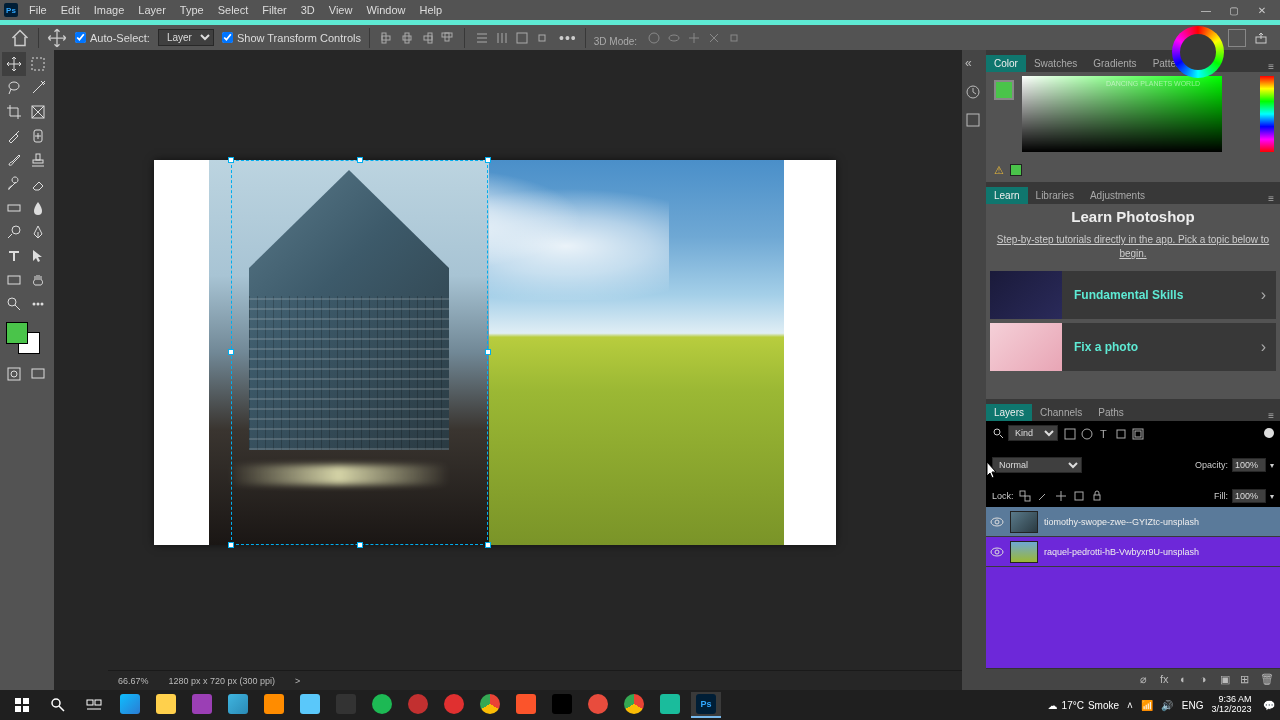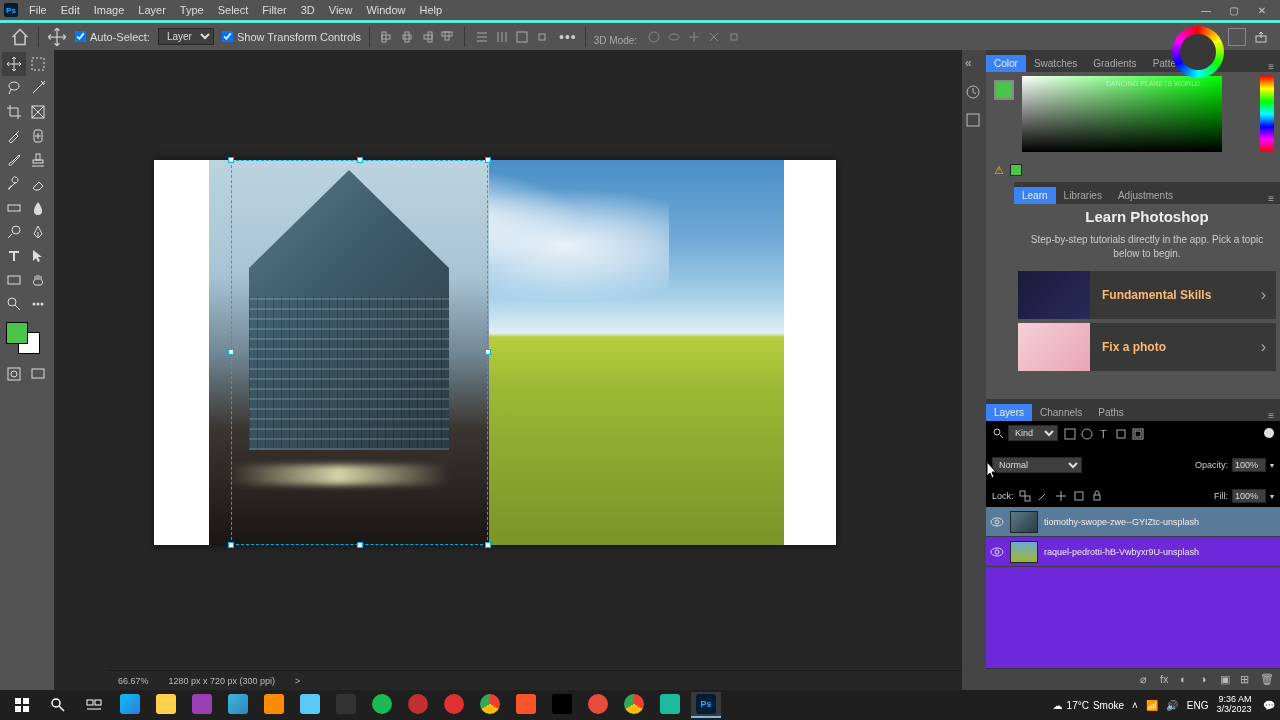--- a/index.html
+++ b/index.html
@@ -9,21 +9,21 @@
 .titlebar { height: 20px; background: #535353; display: flex; align-items: center; padding: 0 4px; }
 .titlebar .logo { width: 14px; height: 14px; background: #001e36; border-radius: 2px; display: flex; align-items: center; justify-content: center; font-size: 8px; color: #31a8ff; font-weight: bold; }
 .titlebar .spacer { flex: 1; }
 .titlebar .win-btn { width: 28px; height: 20px; display: flex; align-items: center; justify-content: center; color: #ccc; font-size: 10px; }
 
 
 .menubar { position: absolute; top: 0; left: 22px; height: 20px; display: flex; align-items: center; }
 .menubar span { padding: 0 7px; color: #ddd; font-size: 11px; }
 
 
-.optionsbar { height: 30px; background: #535353; border-top: 3px solid #5eead4; display: flex; align-items: center; padding: 0 10px; gap: 8px; }
+.optionsbar { height: 30px; background: #535353; border-top: 5px solid #5eead4; display: flex; align-items: center; padding: 0 10px; gap: 8px; }
 .optionsbar .home-icon { width: 20px; height: 20px; display: flex; align-items: center; justify-content: center; color: #ccc; }
 .optionsbar .sep { width: 1px; height: 20px; background: #383838; }
 .optionsbar .move-icon { width: 20px; height: 20px; }
 .optionsbar label { font-size: 11px; color: #ddd; display: flex; align-items: center; gap: 4px; }
 .optionsbar input[type=checkbox] { width: 11px; height: 11px; }
 .optionsbar select { background: #3f3f3f; color: #ddd; border: 1px solid #282828; font-size: 10px; padding: 1px 4px; }
 .optionsbar .align-group { display: flex; gap: 2px; }
 .optionsbar .align-btn { width: 18px; height: 18px; display: flex; align-items: center; justify-content: center; }
 .optionsbar .align-btn svg { width: 14px; height: 14px; }
 .optionsbar .dots { color: #ccc; font-size: 14px; letter-spacing: 1px; }
@@ -65,38 +65,38 @@
 .statusbar { height: 20px; position: absolute; bottom: 0; left: 54px; background: #262626; display: flex; align-items: center; padding: 0 10px; gap: 20px; color: #bbb; font-size: 9px; width: 880px; border-top: 1px solid #1a1a1a; }
 
 
 .mini-dock { width: 24px; background: #454545; display: flex; flex-direction: column; gap: 10px; padding-top: 6px; align-items: center; }
 .mini-dock div { width: 18px; height: 18px; color: #bbb; font-size: 12px; }
 
 
 .right-panels { width: 294px; background: #535353; display: flex; flex-direction: column; }
 .panel-tabs { display: flex; background: #383838; height: 22px; align-items: flex-end; }
 .panel-tab { padding: 3px 8px; font-size: 10px; color: #aaa; }
-.panel-tab.active { background: #3b82f6; color: #eee; }
+.panel-tab.active { background: #0f766e; color: #eee; }
 .panel-menu { margin-left: auto; padding: 0 6px; color: #aaa; font-size: 10px; }
 
 .color-panel { height: 110px; background: #535353; position: relative; }
 .color-preview { position: absolute; top: 8px; left: 8px; width: 20px; height: 20px; border: 2px solid #888; }
 .color-field { position: absolute; top: 4px; left: 36px; width: 200px; height: 76px; background: linear-gradient(to right, #fff, #00ff00), linear-gradient(to top, #000, transparent); background-blend-mode: multiply; }
 .hue-strip { position: absolute; top: 4px; right: 6px; width: 14px; height: 76px; background: linear-gradient(to bottom, #f00, #ff0, #0f0, #0ff, #00f, #f0f, #f00); }
 .dancing-planets { position: absolute; top: 8px; left: 120px; font-size: 7px; color: rgba(255,255,255,.5); }
 
-.learn-panel { flex-shrink: 0; margin-left: 28px; }
+.learn-panel { flex-shrink: 0; }
 .learn-body { padding: 4px; background: #535353; }
 .learn-title { text-align: center; color: #eee; font-size: 15px; font-weight: 600; margin-bottom: 8px; }
-.learn-sub { text-align: center; color: #ccc; font-size: 10px; margin-bottom: 10px; line-height: 1.4; }
+.learn-sub { text-align: center; color: #ccc; font-size: 10px; margin-bottom: 10px; line-height: 1.4; text-decoration: underline; }
 .learn-card { display: flex; align-items: center; background: #383838; height: 48px; margin-bottom: 4px; }
 .learn-thumb { width: 72px; height: 48px; background: #222; }
 .learn-thumb.fs { background: linear-gradient(135deg, #1a1a3a, #2a2a5a); }
 .learn-thumb.fix { background: linear-gradient(135deg, #f5d0d8, #e8a5b5); }
-.learn-label { flex: 1; padding-left: 12px; color: #fdba74; font-size: 12px; font-weight: 600; }
+.learn-label { flex: 1; padding-left: 12px; color: #5eead4; font-size: 12px; font-weight: 600; }
 .learn-arrow { padding-right: 10px; color: #aaa; }
 
 .layers-panel { flex: 1; display: flex; flex-direction: column; margin-top: 20px; }
 .layers-controls { padding: 4px 6px; display: flex; flex-direction: column; gap: 16px; background: #000000; }
 .lc-row { display: flex; align-items: center; gap: 4px; font-size: 9px; color: #ccc; }
 .lc-row select, .lc-row input { background: #3f3f3f; border: 1px solid #282828; color: #ddd; font-size: 9px; padding: 1px 2px; }
 .lc-row .filter-icons { display: flex; gap: 3px; }
 .lc-row .fi { width: 14px; height: 14px; border: 1px solid transparent; }
 .layers-list { flex: 1; background: #6d28d9; overflow-y: auto; }
 .layer-row { display: flex; align-items: center; height: 30px; border-bottom: 1px solid #3a3a3a; padding: 0 4px; gap: 6px; }
@@ -680,21 +680,21 @@
       <span>☁</span>
       <span>17°C</span>
       <span>Smoke</span>
     </div>
     <div>˄</div>
     <div>📶</div>
     <div>🔊</div>
     <div>ENG</div>
     <div class="tb-time">
       <div>9:36 AM</div>
-      <div>3/3/2023</div>
+      <div>3/12/2023</div>
     </div>
     <div>💬</div>
   </div>
 </div>
 
 <svg class="fake-cursor" viewBox="0 0 12 18">
     <path d="M0 0 L0 14 L3 11 L5 16 L7 15 L5 10 L9 10 Z" fill="#fff" stroke="#000" stroke-width="1"></path>
   </svg>
 
 </body></html>

